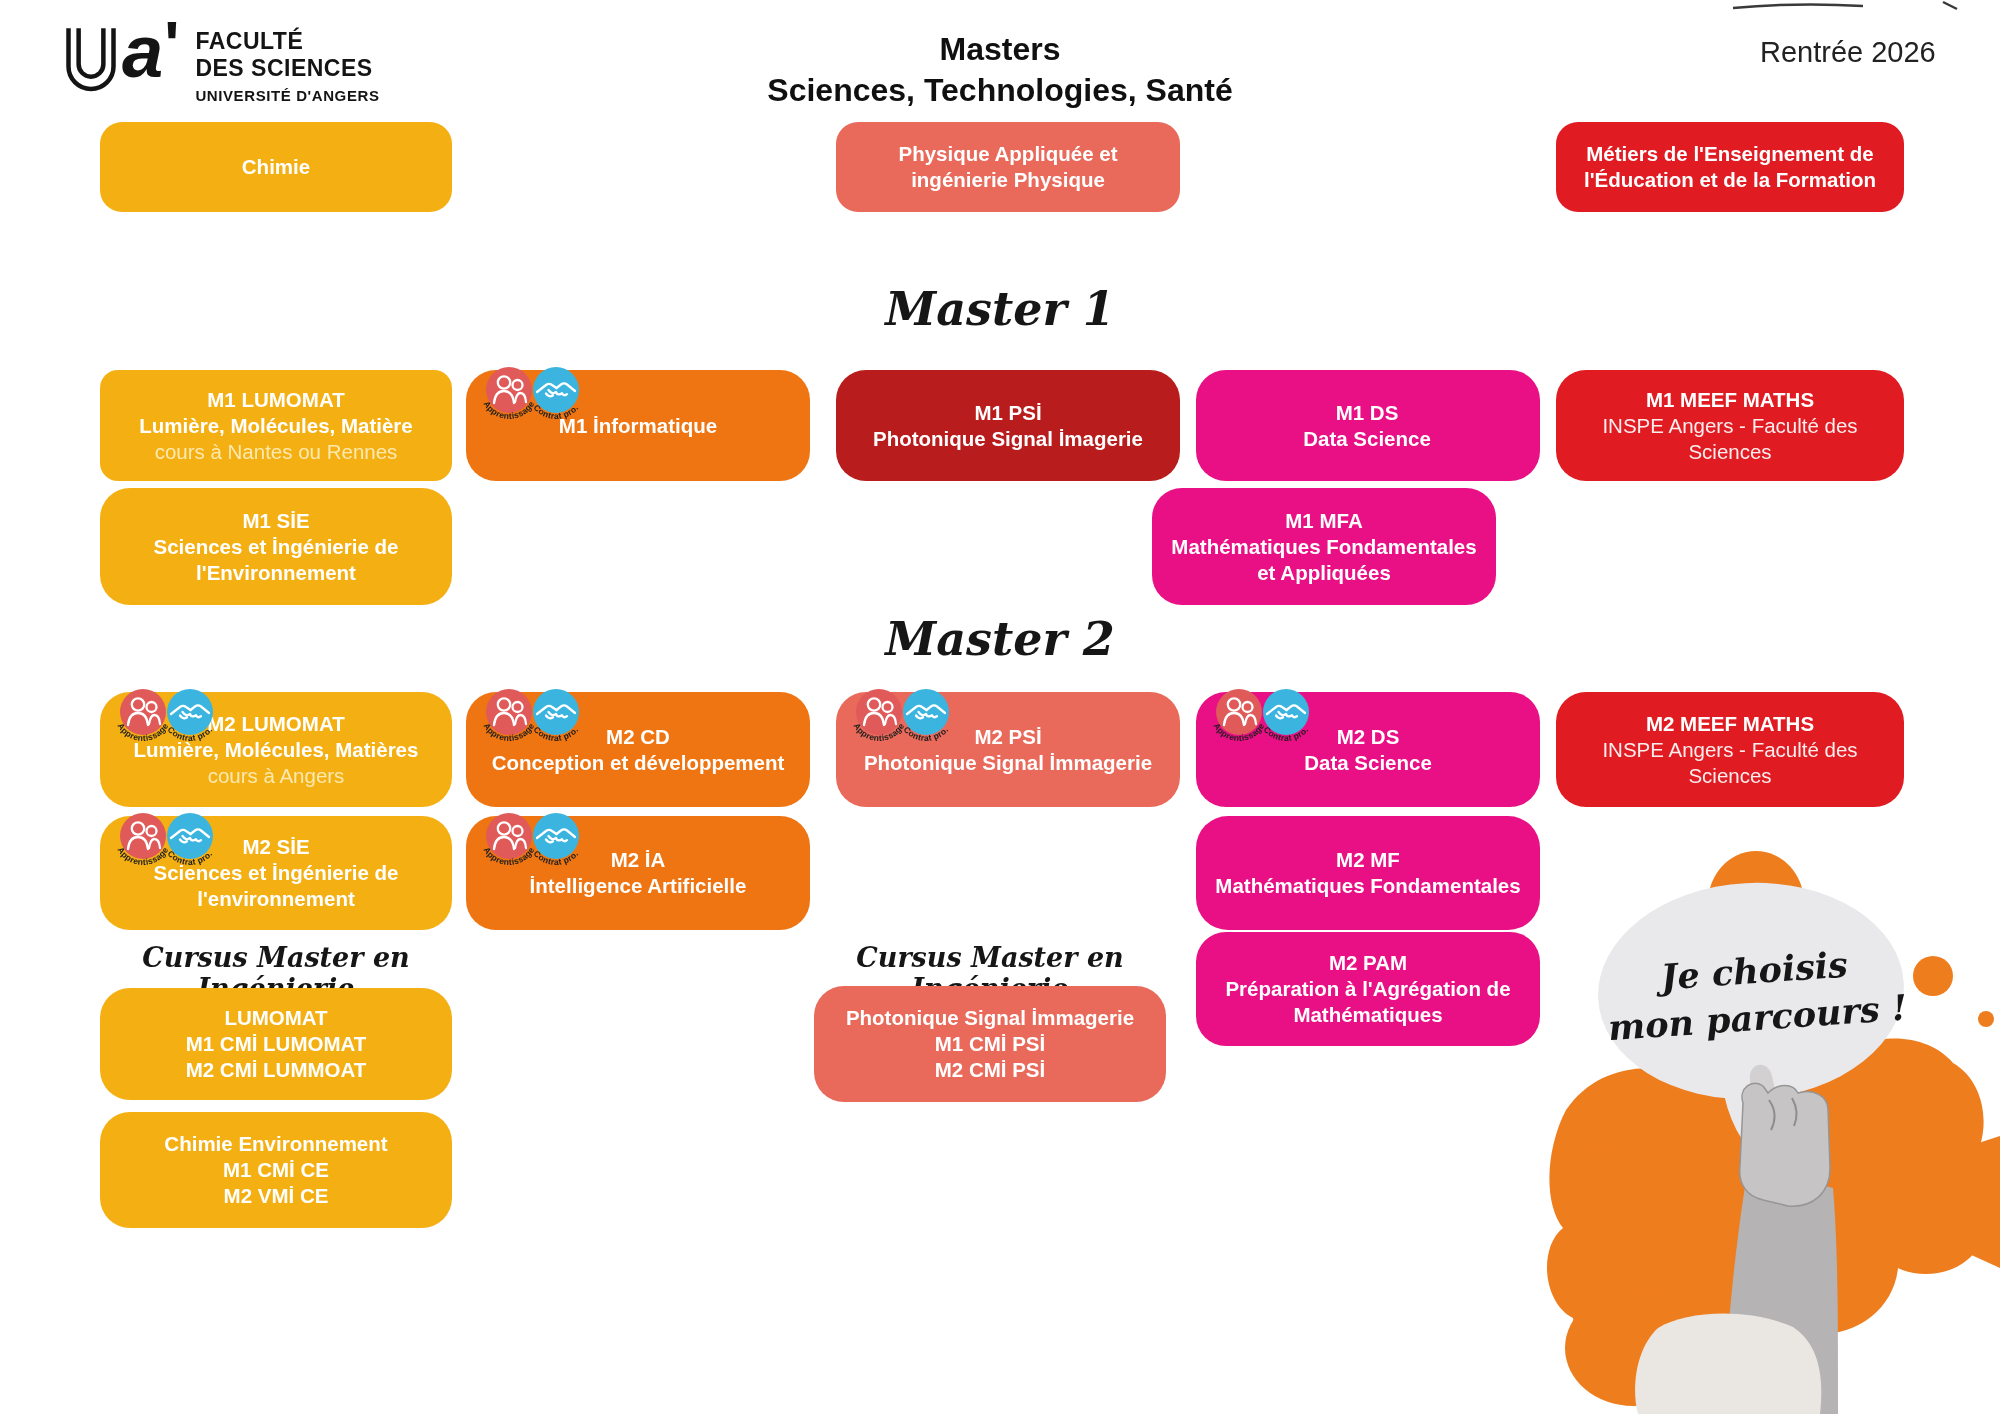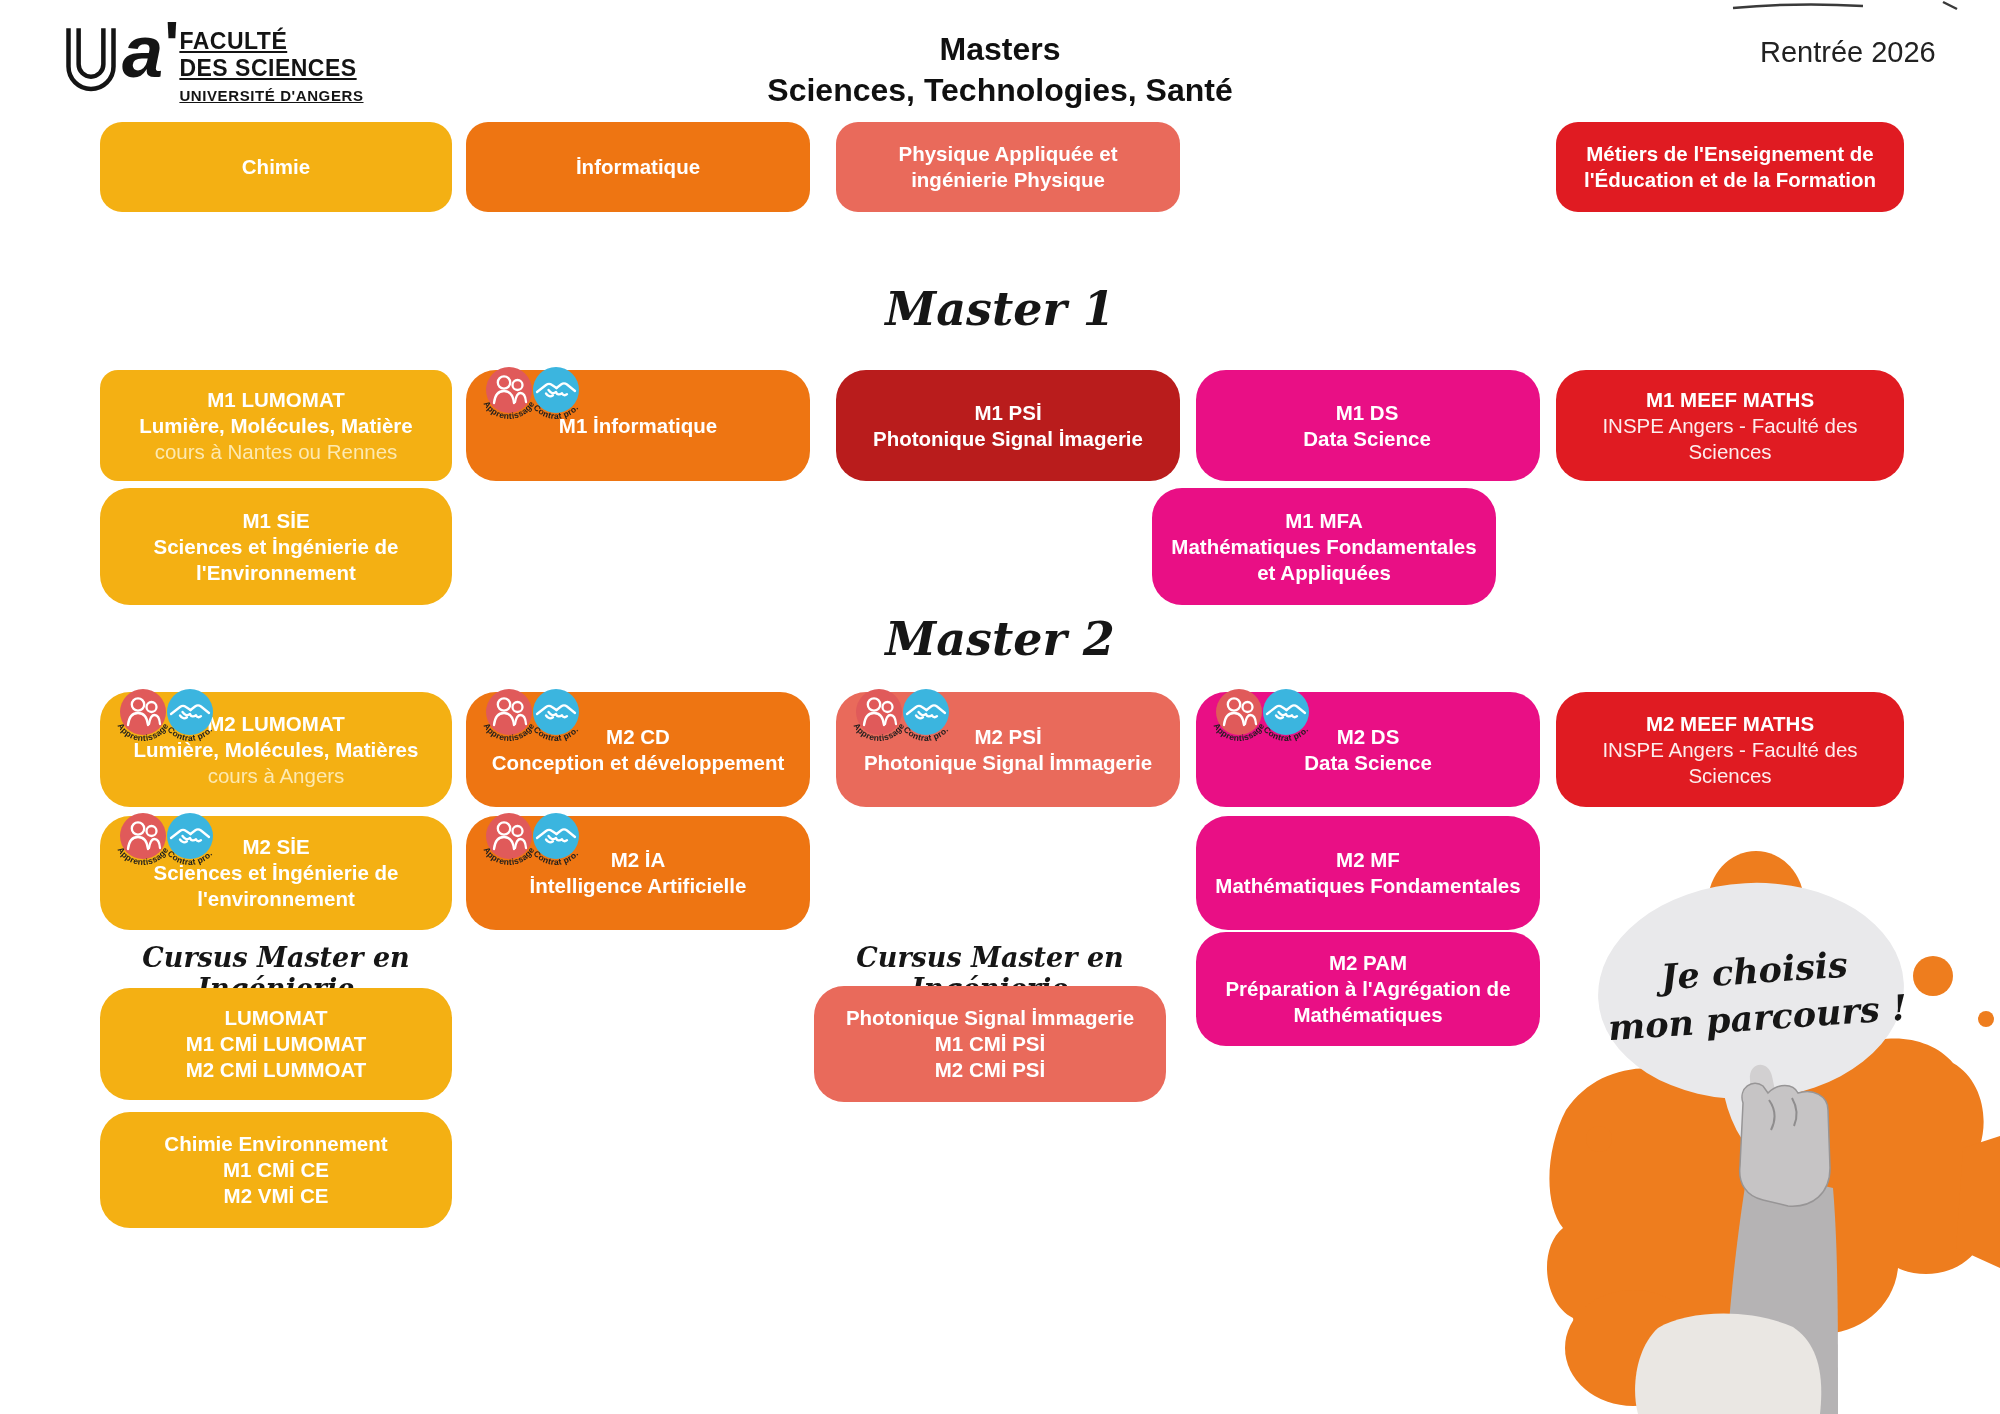--- a/index.html
+++ b/index.html
@@ -5,21 +5,21 @@
   html,body{margin:0;padding:0;background:#ffffff;}
   .canvas{position:relative;width:2000px;height:1414px;background:#ffffff;overflow:hidden;
           font-family:"Liberation Sans","DejaVu Sans",sans-serif;}
 
   
   .logo{position:absolute;left:62px;top:20px;display:flex;align-items:flex-start;}
   .logo-mark{display:flex;align-items:flex-start;height:86px;}
   .logo-u{margin-top:6px;}
   .logo-a{font-size:74px;line-height:64px;font-weight:bold;font-style:italic;color:#141414;margin-left:2px;}
   .logo-apo{font-size:64px;line-height:50px;font-weight:bold;color:#141414;margin-left:1px;}
-  .logo-text{margin-top:8px;color:#141414;text-decoration:underline;}
+  .logo-text{margin-left:16px;margin-top:8px;color:#141414;}
   .logo-text .l1,.logo-text .l2{font-size:23px;font-weight:bold;letter-spacing:.5px;line-height:27px;}
   .logo-text .l3{font-size:15px;font-weight:600;letter-spacing:.6px;margin-top:5px;}
 
   .main-title{position:absolute;left:0;width:2000px;top:30px;text-align:center;color:#101010;}
   .main-title .t1{font-size:32px;font-weight:bold;line-height:38px;}
   .main-title .t2{font-size:32px;font-weight:bold;line-height:44px;}
   .edition{position:absolute;left:1760px;top:36px;font-size:29px;color:#222;}
   .corner-scribble{position:absolute;left:1728px;top:0;}
 
   
@@ -106,23 +106,20 @@
   </div>
 
   <div class="edition">Rentrée 2026</div>
   <svg class="corner-scribble" width="260" height="16" viewBox="0 0 260 16">
     <path d="M5 8 Q70 2 135 6" stroke="#3a3a3a" stroke-width="2.5" fill="none"></path>
     <path d="M215 2 l14 7" stroke="#3a3a3a" stroke-width="2.5" fill="none"></path>
   </svg>
 
   <div class="colhead" style="left: 100px; width: 352px; background: rgb(244, 176, 19);">
     <span>Chimie</span>
-    </div>
-  <div class="colhead" style="left: 466px; width: 344px; background: rgb(238, 117, 18);">
-    <span>İnformatique</span>
     </div>
   <div class="colhead" style="left: 836px; width: 344px; background: rgb(233, 106, 91);">
     <span>Physique Appliquée et ingénierie Physique</span>
     </div>
   <div class="colhead" style="left: 1556px; width: 348px; background: rgb(224, 27, 34);">
     <span>Métiers de l'Enseignement de l'Éducation et de la Formation</span>
     </div>
 
   <div class="script big" style="left:800px;width:400px;top:282px">Master 1</div>
 

